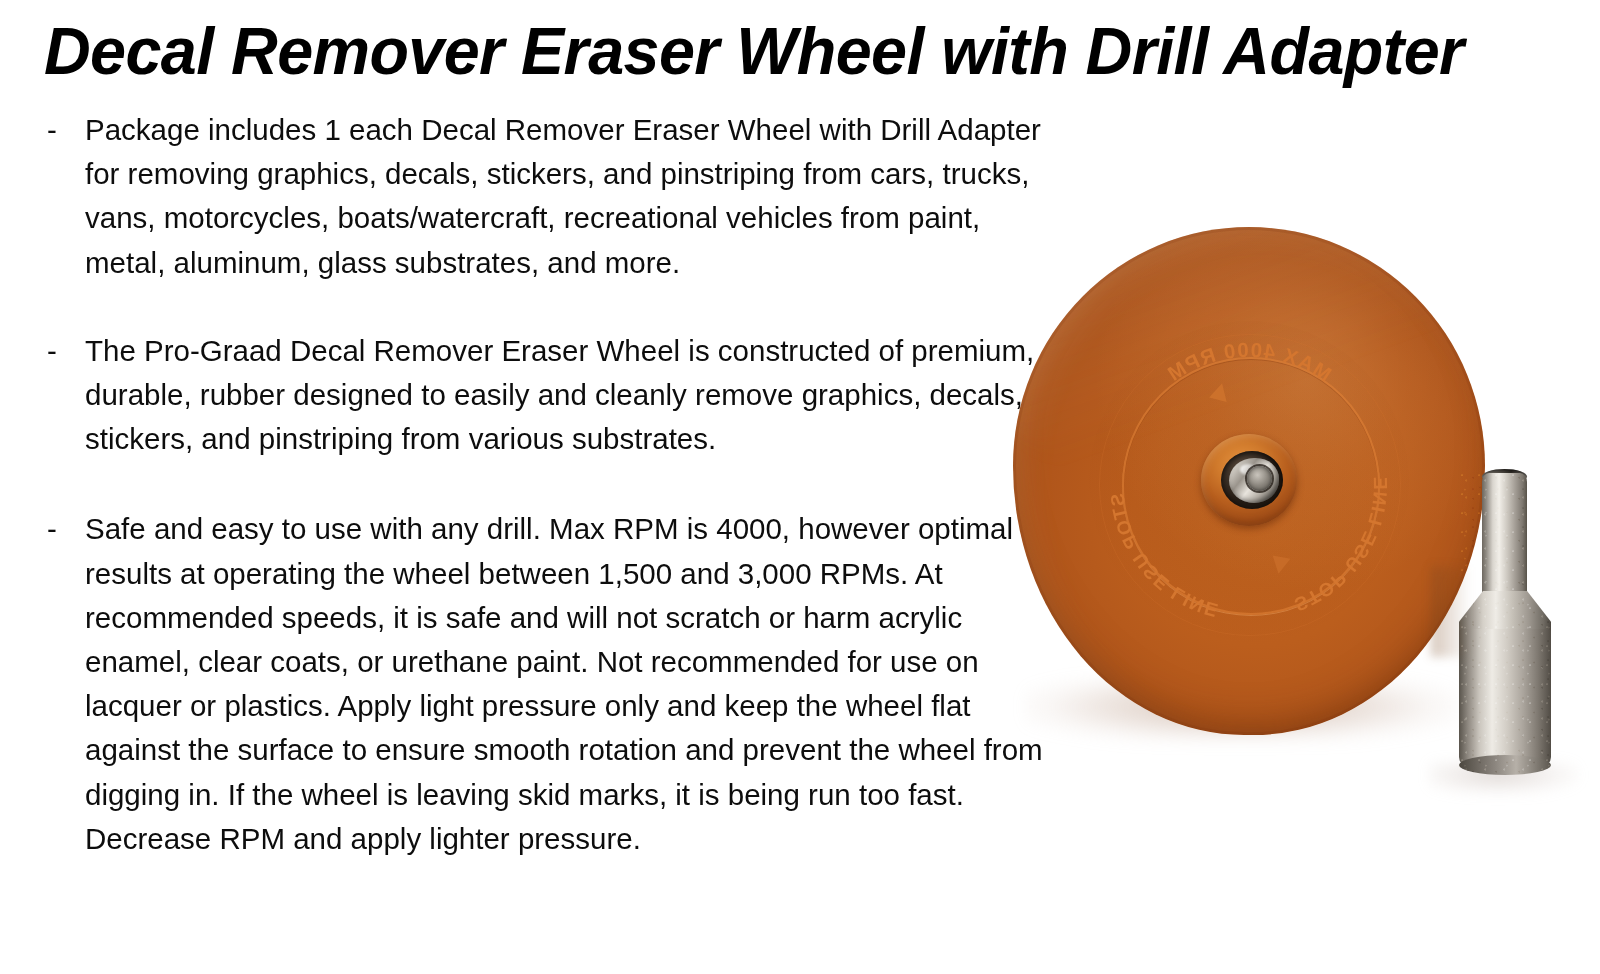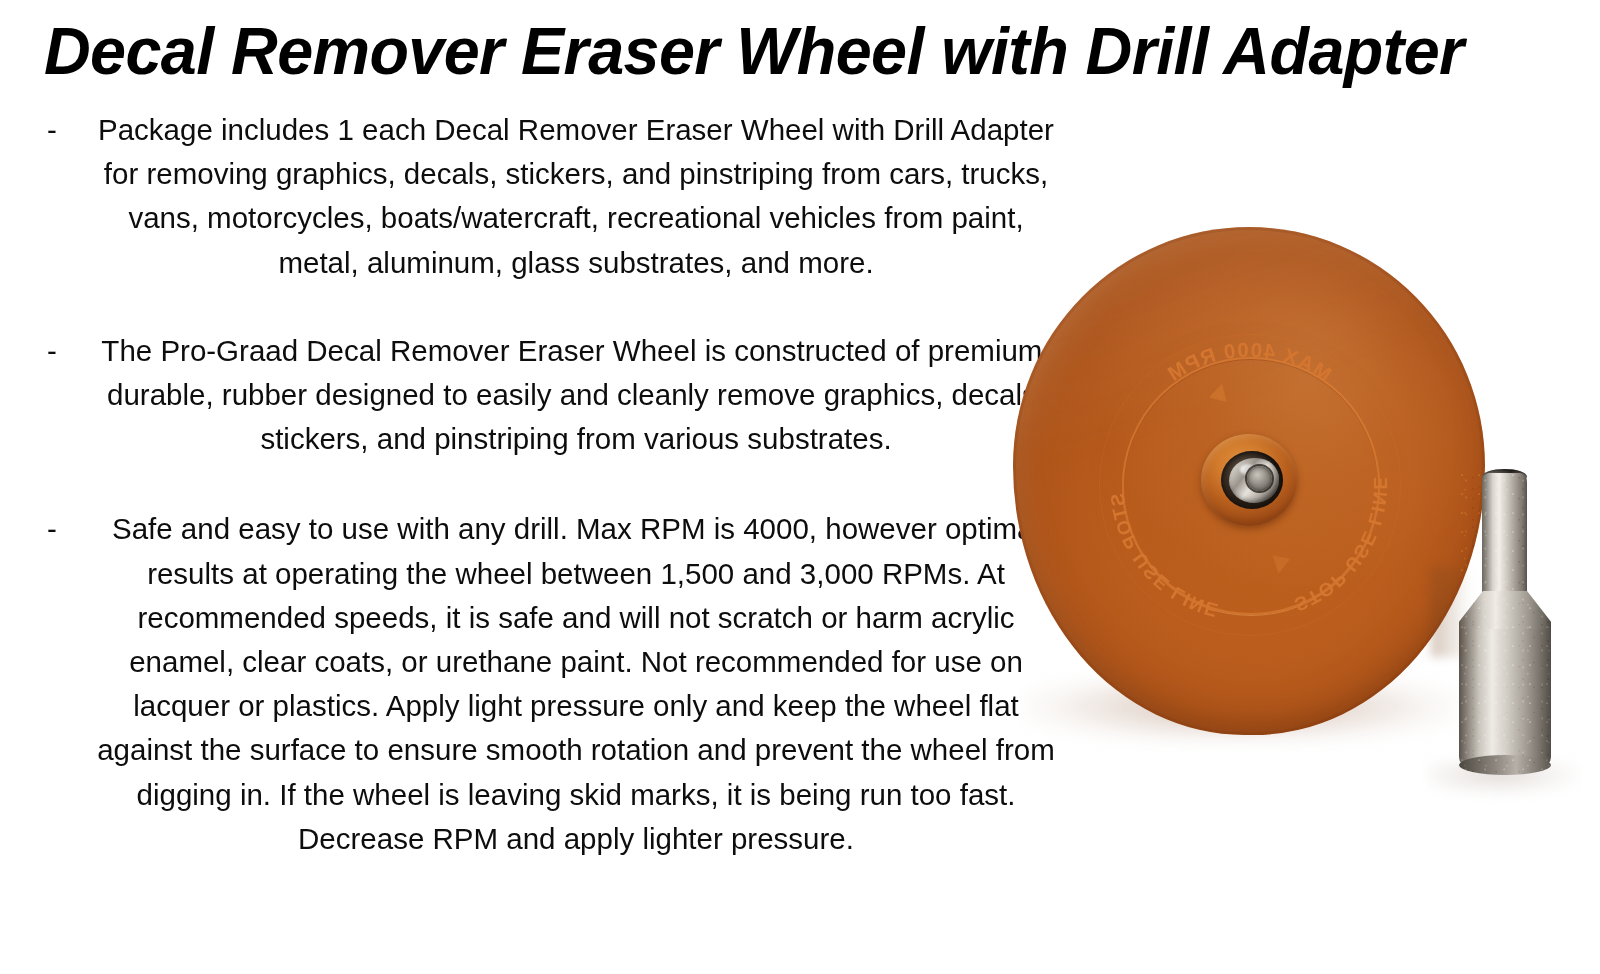--- a/index.html
+++ b/index.html
@@ -59,21 +59,21 @@
   }
   .bullet:last-child { margin-bottom: 0; }
   .bullet .dash {
     position: absolute;
     left: 3px;
     top: 0;
     font-size: 29.5px;
     line-height: 44.2px;
     color: #0d0d0d;
   }
-  .bullet .btext { display: block; text-align: center; }
+  .bullet .btext { display: block; }
 
   
   #bullet-1 { width: 982px; }
   #bullet-2 { width: 982px; margin-bottom: 46px; }
   #bullet-3 { width: 982px; }
 
   
   #photo {
     position: absolute;
     left: 985px;

